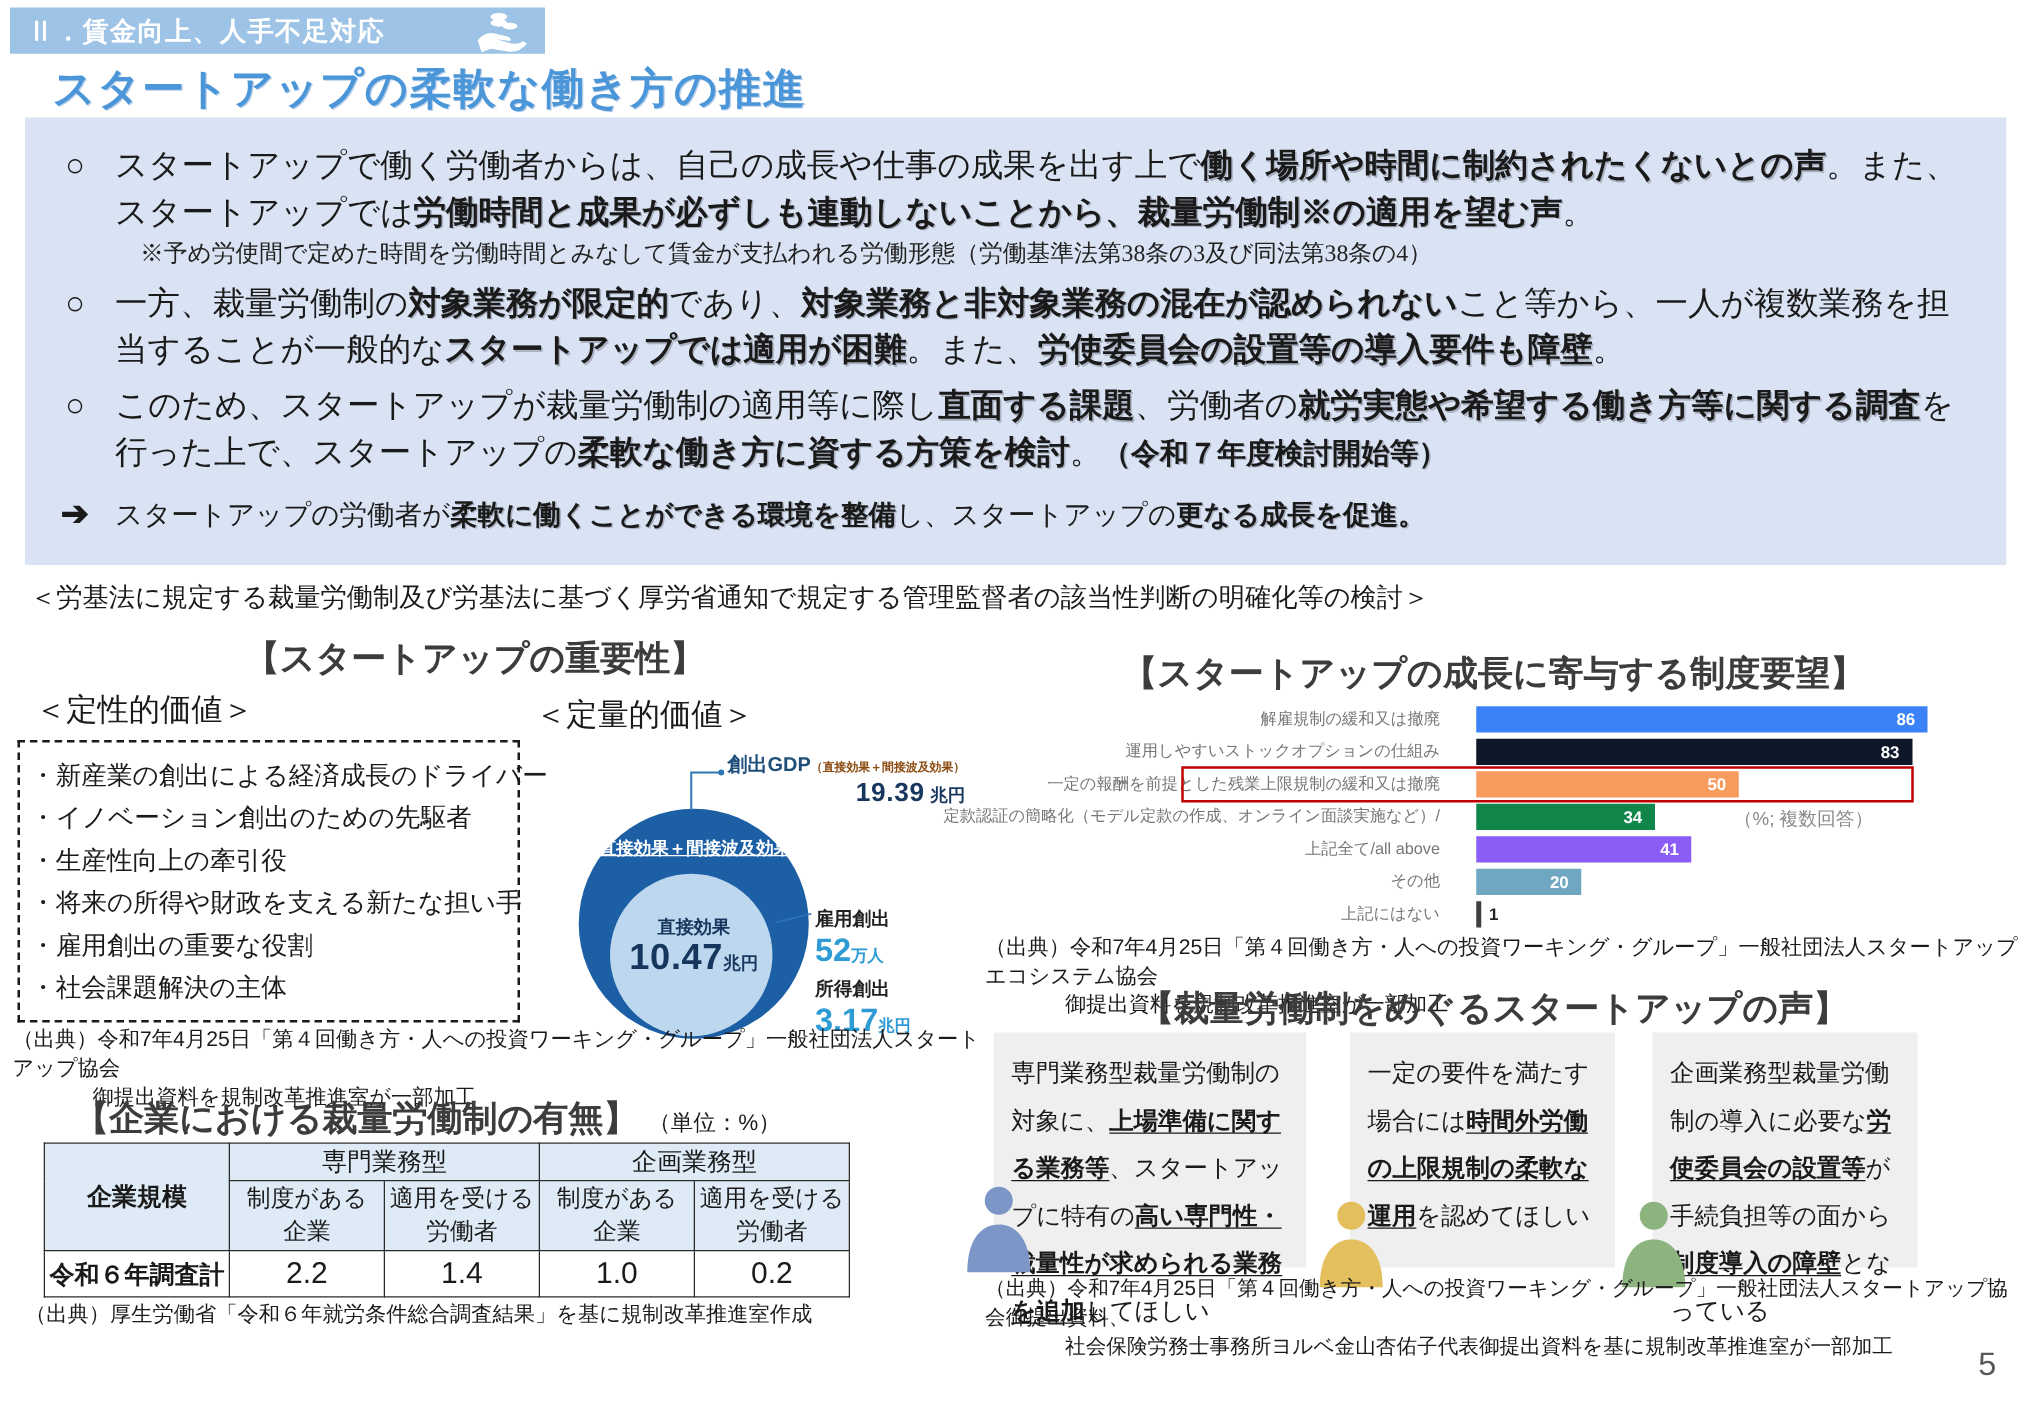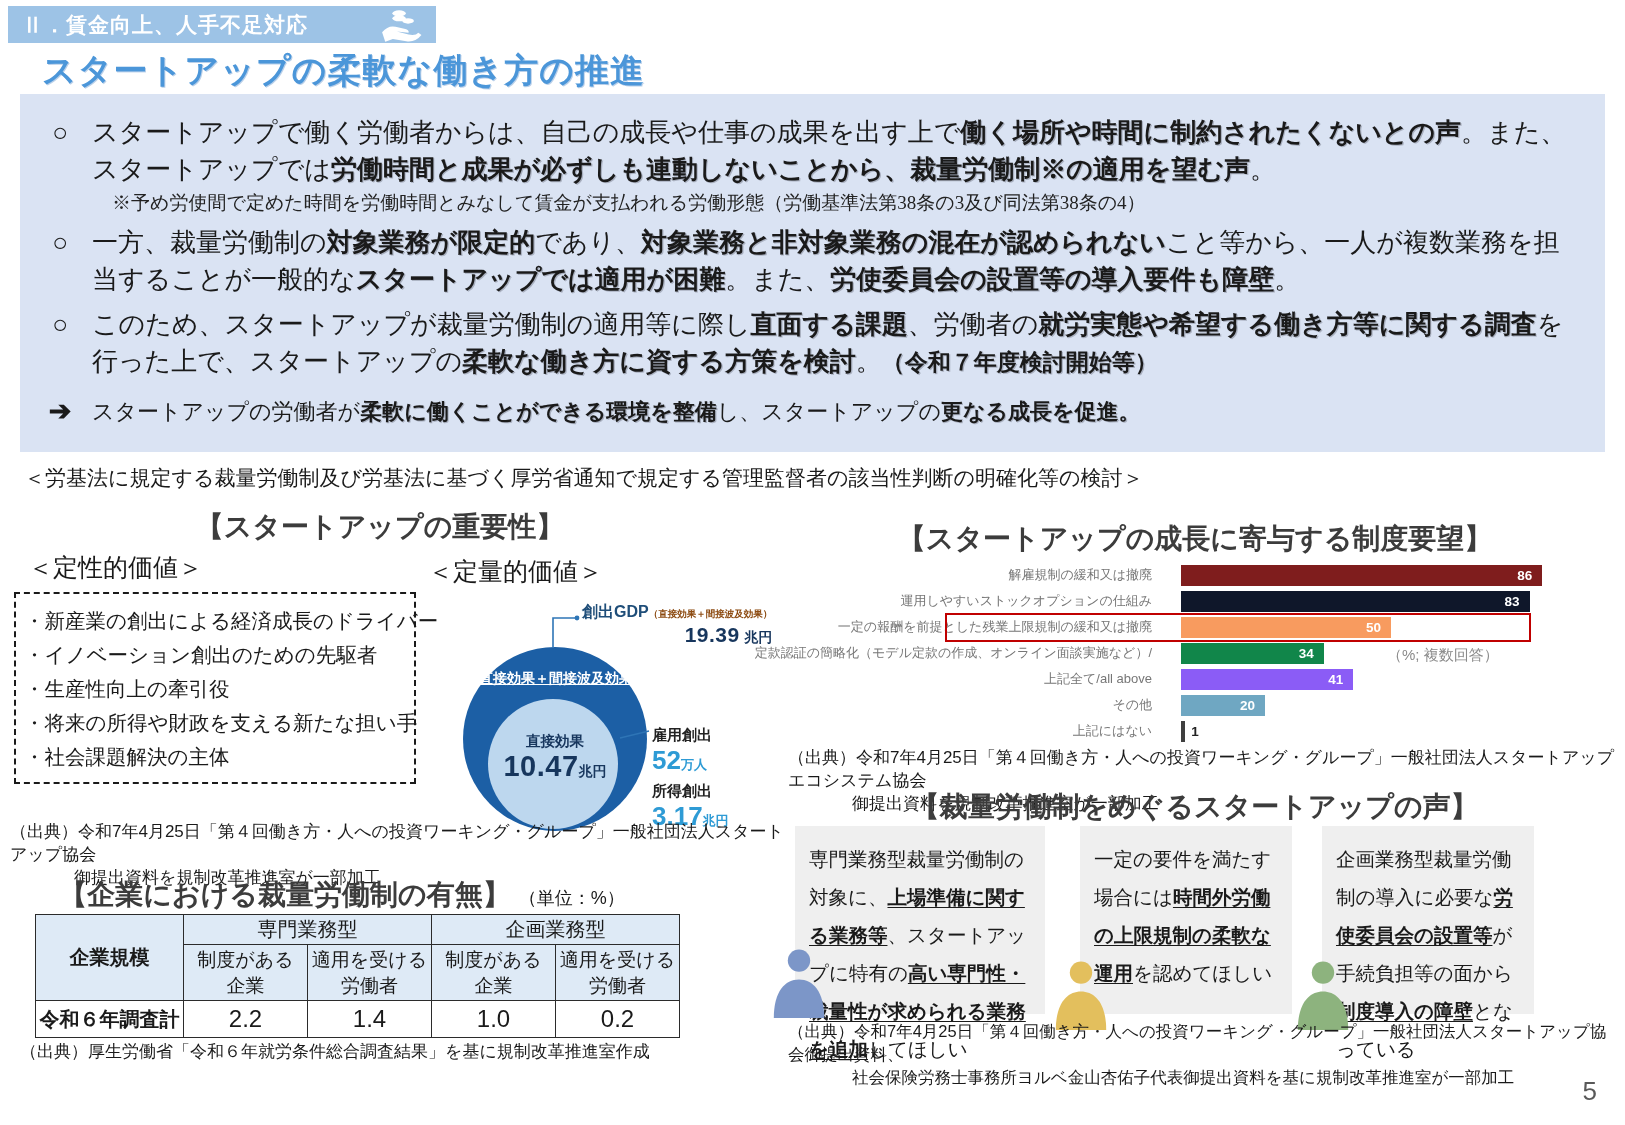--- a/index.html
+++ b/index.html
@@ -155,20 +155,21 @@
 
 <div class="sec-title importance-title">【スタートアップの重要性】</div>
 <div class="qual-heading">＜定性的価値＞</div>
 <div class="quant-heading">＜定量的価値＞</div>
 
 <div class="qual-list">
   <div class="list-item">・新産業の創出による経済成長のドライバー</div>
   <div class="list-item">・イノベーション創出のための先駆者</div>
   <div class="list-item">・生産性向上の牽引役</div>
   <div class="list-item">・将来の所得や財政を支える新たな担い手</div>
+  <div class="list-item">・雇用創出の重要な役割</div>
   <div class="list-item">・社会課題解決の主体</div>
 </div>
 
 <div class="quant">
   <svg class="circles" width="380" height="258">
     <circle cx="125" cy="161" r="92" fill="#1C5FA5"></circle>
     <circle cx="123" cy="186" r="65" fill="#BDD7EE"></circle>
     <polyline points="123,70 123,40 147,40" fill="none" stroke="#2E75B6" stroke-width="1.6"></polyline>
     <circle cx="147" cy="40" r="2.4" fill="#2E75B6"></circle>
     <line x1="190" y1="160" x2="219" y2="153" stroke="#2E75B6" stroke-width="1.3"></line>
@@ -234,21 +235,21 @@
 </tbody>
   </table>
 <div class="src table-source">（出典）厚生労働省「令和６年就労条件総合調査結果」を基に規制改革推進室作成</div>
 
 <div class="sec-title requests-title">【スタートアップの成長に寄与する制度要望】</div>
 <div class="requests-chart">
   <div class="chart-unit-note">（%; 複数回答）</div>
 <div class="bar-row">
       <div class="bar-label">解雇規制の緩和又は撤廃</div>
       <div class="bar-track">
-        <div class="bar" style="width: 361.2px; background: #7f1d1d;">
+        <div class="bar" style="width: 361.2px; background: #3b82f6;">
           <span class="bar-value">86</span>
         </div>
       </div>
     </div>
     <div class="bar-row">
       <div class="bar-label">運用しやすいストックオプションの仕組み</div>
       <div class="bar-track">
         <div class="bar" style="width: 348.6px; background: #0f172a;">
           <span class="bar-value">83</span>
         </div>

